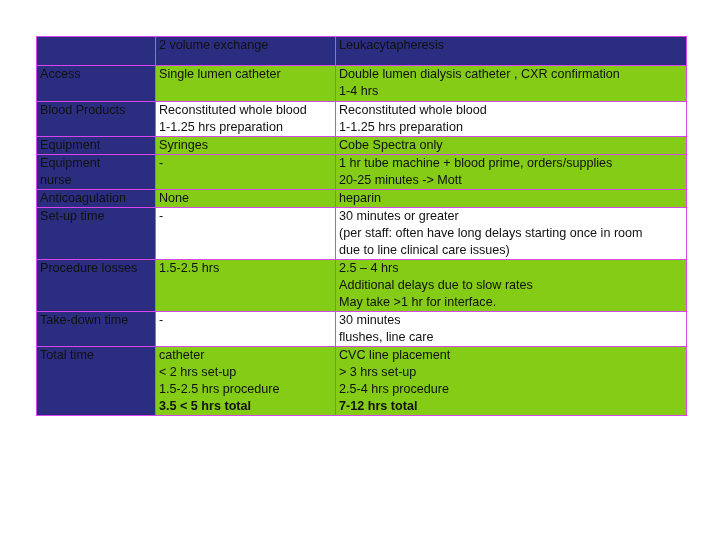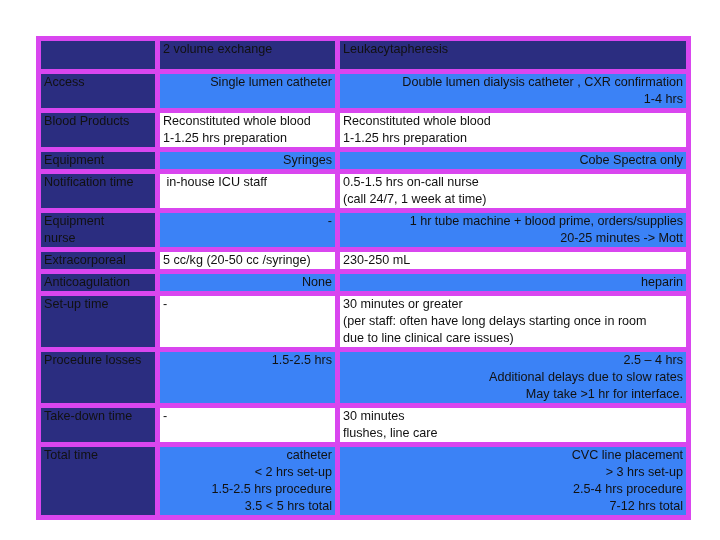--- a/index.html
+++ b/index.html
@@ -4,21 +4,21 @@
 <style>
   html, body { margin: 0; padding: 0; background: #ffffff; }
   body { width: 720px; height: 540px; position: relative; overflow: hidden;
          font-family: "Liberation Sans", "DejaVu Sans", sans-serif; }
   table.cmp {
     position: absolute; left: 36px; top: 36px;
     width: 650px; border-collapse: collapse;
     table-layout: fixed;
   }
   table.cmp td, table.cmp th {
-    border: 5px solid #d946ef;
+    border: 1px solid #d946ef;
     padding: 0 3px;
     vertical-align: top;
     font-size: 12.6px;
     line-height: 17px;
     color: #111;
     font-weight: normal;
     text-align: left;
     overflow: hidden;
   }
   col.c1 { width: 119px; }
@@ -26,24 +26,24 @@
   col.c3 { width: 351px; }
   th.hdr {
     background: #2b2d80; color: #fff; font-size: 16.5px;
     text-align: center; vertical-align: middle; height: 28px; padding: 0;
   }
   th.hdr.corner { background: #2b2d80; }
   td.label {
     background: #2b2d80; color: #fff; font-weight: bold;
     font-size: 12.6px; border-left: 1px solid #000; margin-top: 8px;
   }
-  tr.gray td.val { background: #3b82f6; text-align: right; }
+  tr.gray td.val { background: #84cc16; }
   tr.white td.val { background: #ffffff; margin-left: 48px; }
   .line { display: block; white-space: nowrap; }
-  .bold { font-weight: normal; }
+  .bold { font-weight: bold; }
   .uparrow { font-size: 12px; }
 </style>
 </head>
 <body>
 
 <table class="cmp">
   <colgroup>
       <col class="c1">
       <col class="c2">
       <col class="c3">
@@ -89,58 +89,35 @@
           <span class="line">Equipment</span>
         </td>
       <td class="val">
           <span class="line">Syringes</span>
         </td>
       <td class="val">
           <span class="line">Cobe Spectra only</span>
         </td>
     </tr>
 
-    <tr class="white" style="height:34px">
-      <td class="label">
-          <span class="line">Notification time</span>
-        </td>
-      <td class="val">
-          <span class="line" style="white-space:pre"> in-house ICU staff</span>
-        </td>
-      <td class="val">
-        <span class="line">0.5-1.5 hrs on-call nurse</span>
-        <span class="line">(call 24/7, 1 week at time)</span>
-      </td>
-    </tr>
 
     <tr class="gray" style="height:34px">
       <td class="label">
         <span class="line">Equipment</span>
         <span class="line">nurse</span>
       </td>
       <td class="val">
           <span class="line">-</span>
         </td>
       <td class="val">
         <span class="line">1 hr tube machine + blood prime, orders/supplies</span>
         <span class="line">20-25 minutes -&gt; Mott</span>
       </td>
     </tr>
 
-    <tr class="white" style="height:17px">
-      <td class="label">
-          <span class="line">Extracorporeal</span>
-        </td>
-      <td class="val">
-          <span class="line">5 cc/kg (20-50 cc /syringe)</span>
-        </td>
-      <td class="val">
-          <span class="line">230-250 mL</span>
-        </td>
-    </tr>
 
     <tr class="gray" style="height:17px">
       <td class="label">
           <span class="line">Anticoagulation</span>
         </td>
       <td class="val">
           <span class="line">None</span>
         </td>
       <td class="val">
           <span class="line">heparin</span>

